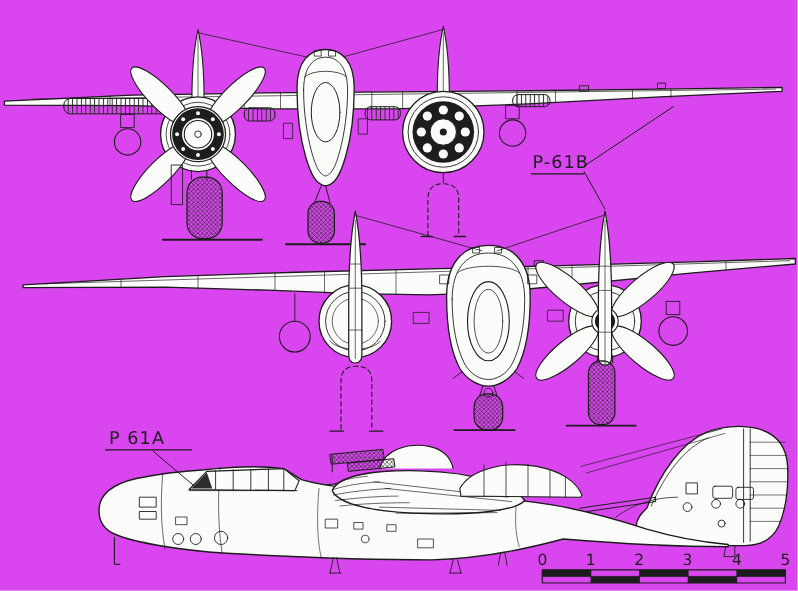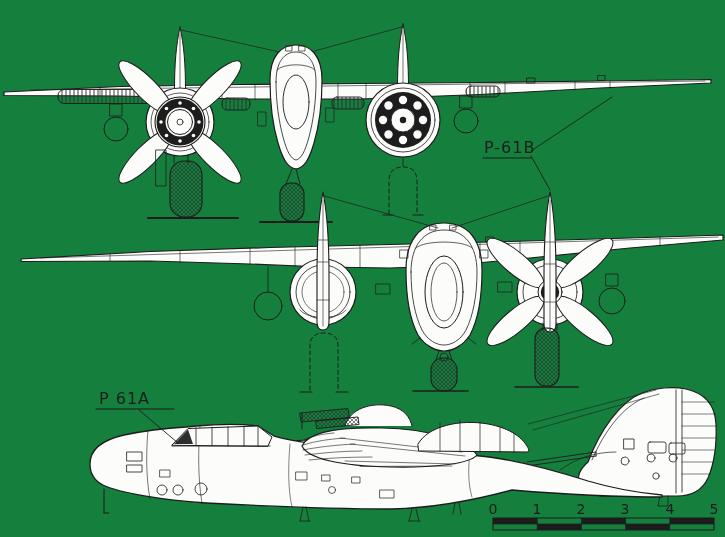--- a/index.html
+++ b/index.html
@@ -1,19 +1,19 @@
 <!DOCTYPE html>
 <html><head>
 <meta charset="utf-8">
 <style>
   html,body{margin:0;padding:0;background:#e8e8e6;}
   .page{
     position:relative;
     width:725px;height:537px;
-    background:#15803d;
+    background:#d946ef;
     overflow:hidden;
     font-family:"DejaVu Sans", sans-serif;
   }
   svg{position:absolute;left:0;top:0;}
   .ink-text{
     font-family:"DejaVu Sans", sans-serif;
     fill:#1c1c1c;
     stroke:none;
   }
   .lbl{font-size:16px;letter-spacing:1px;}

